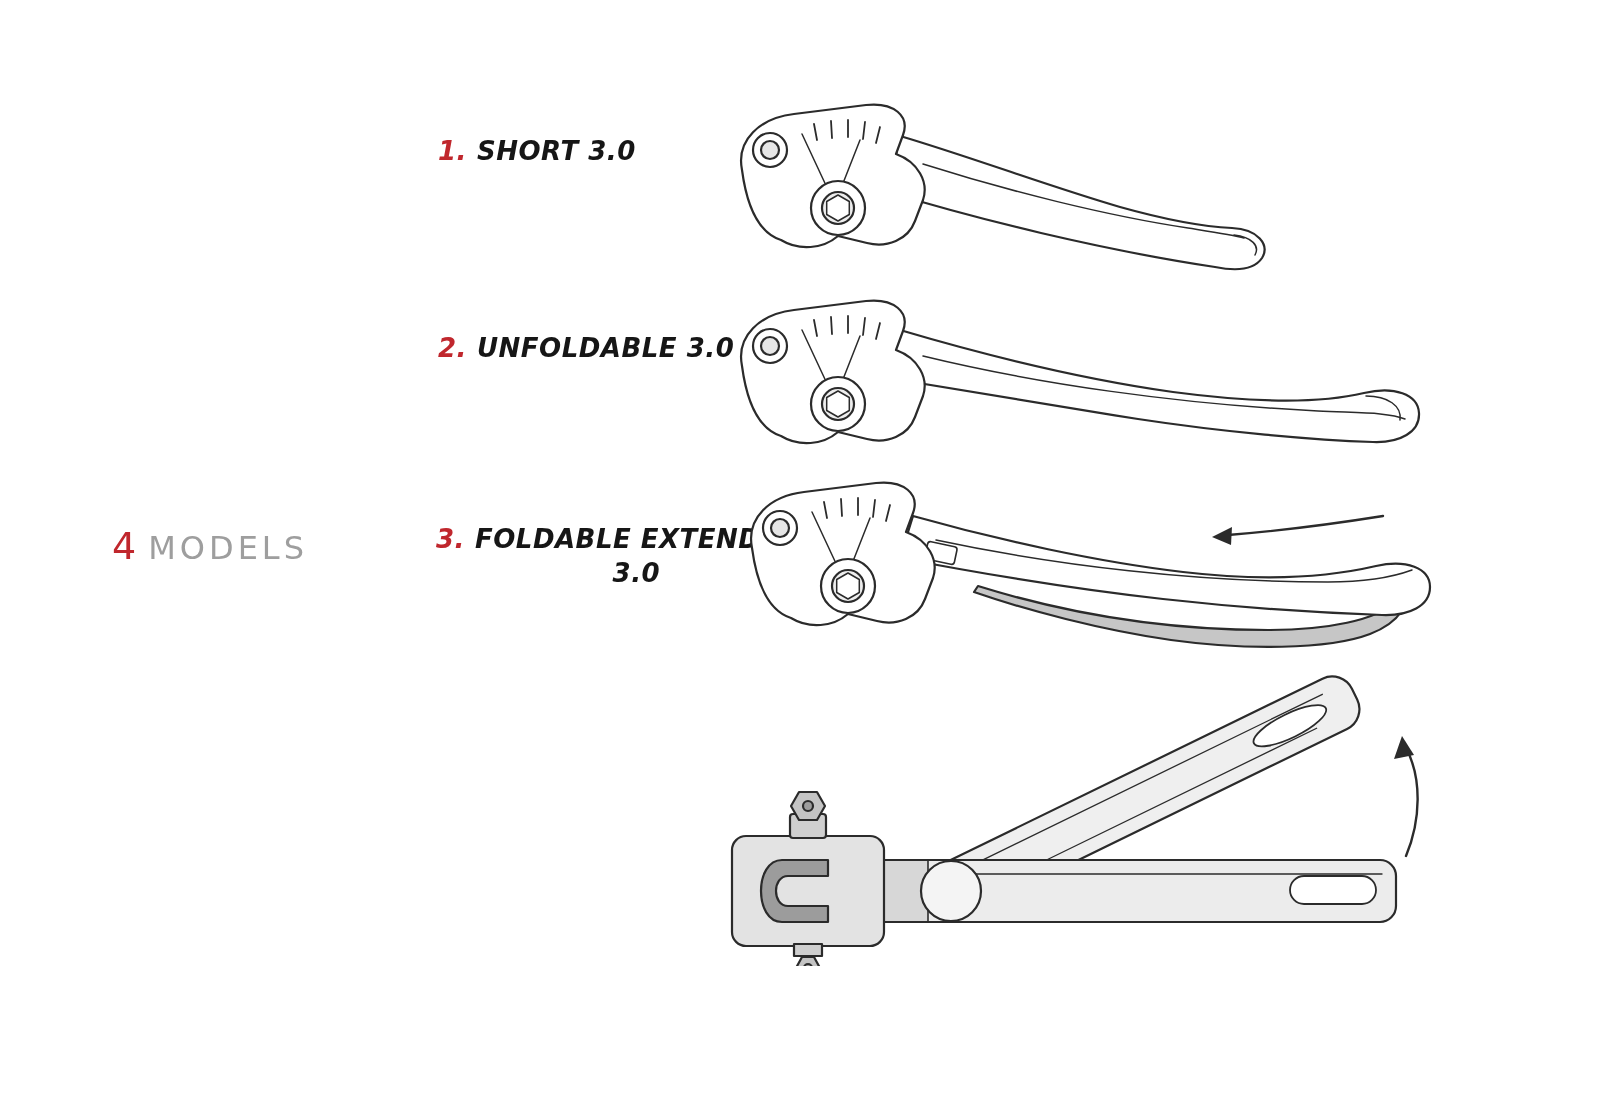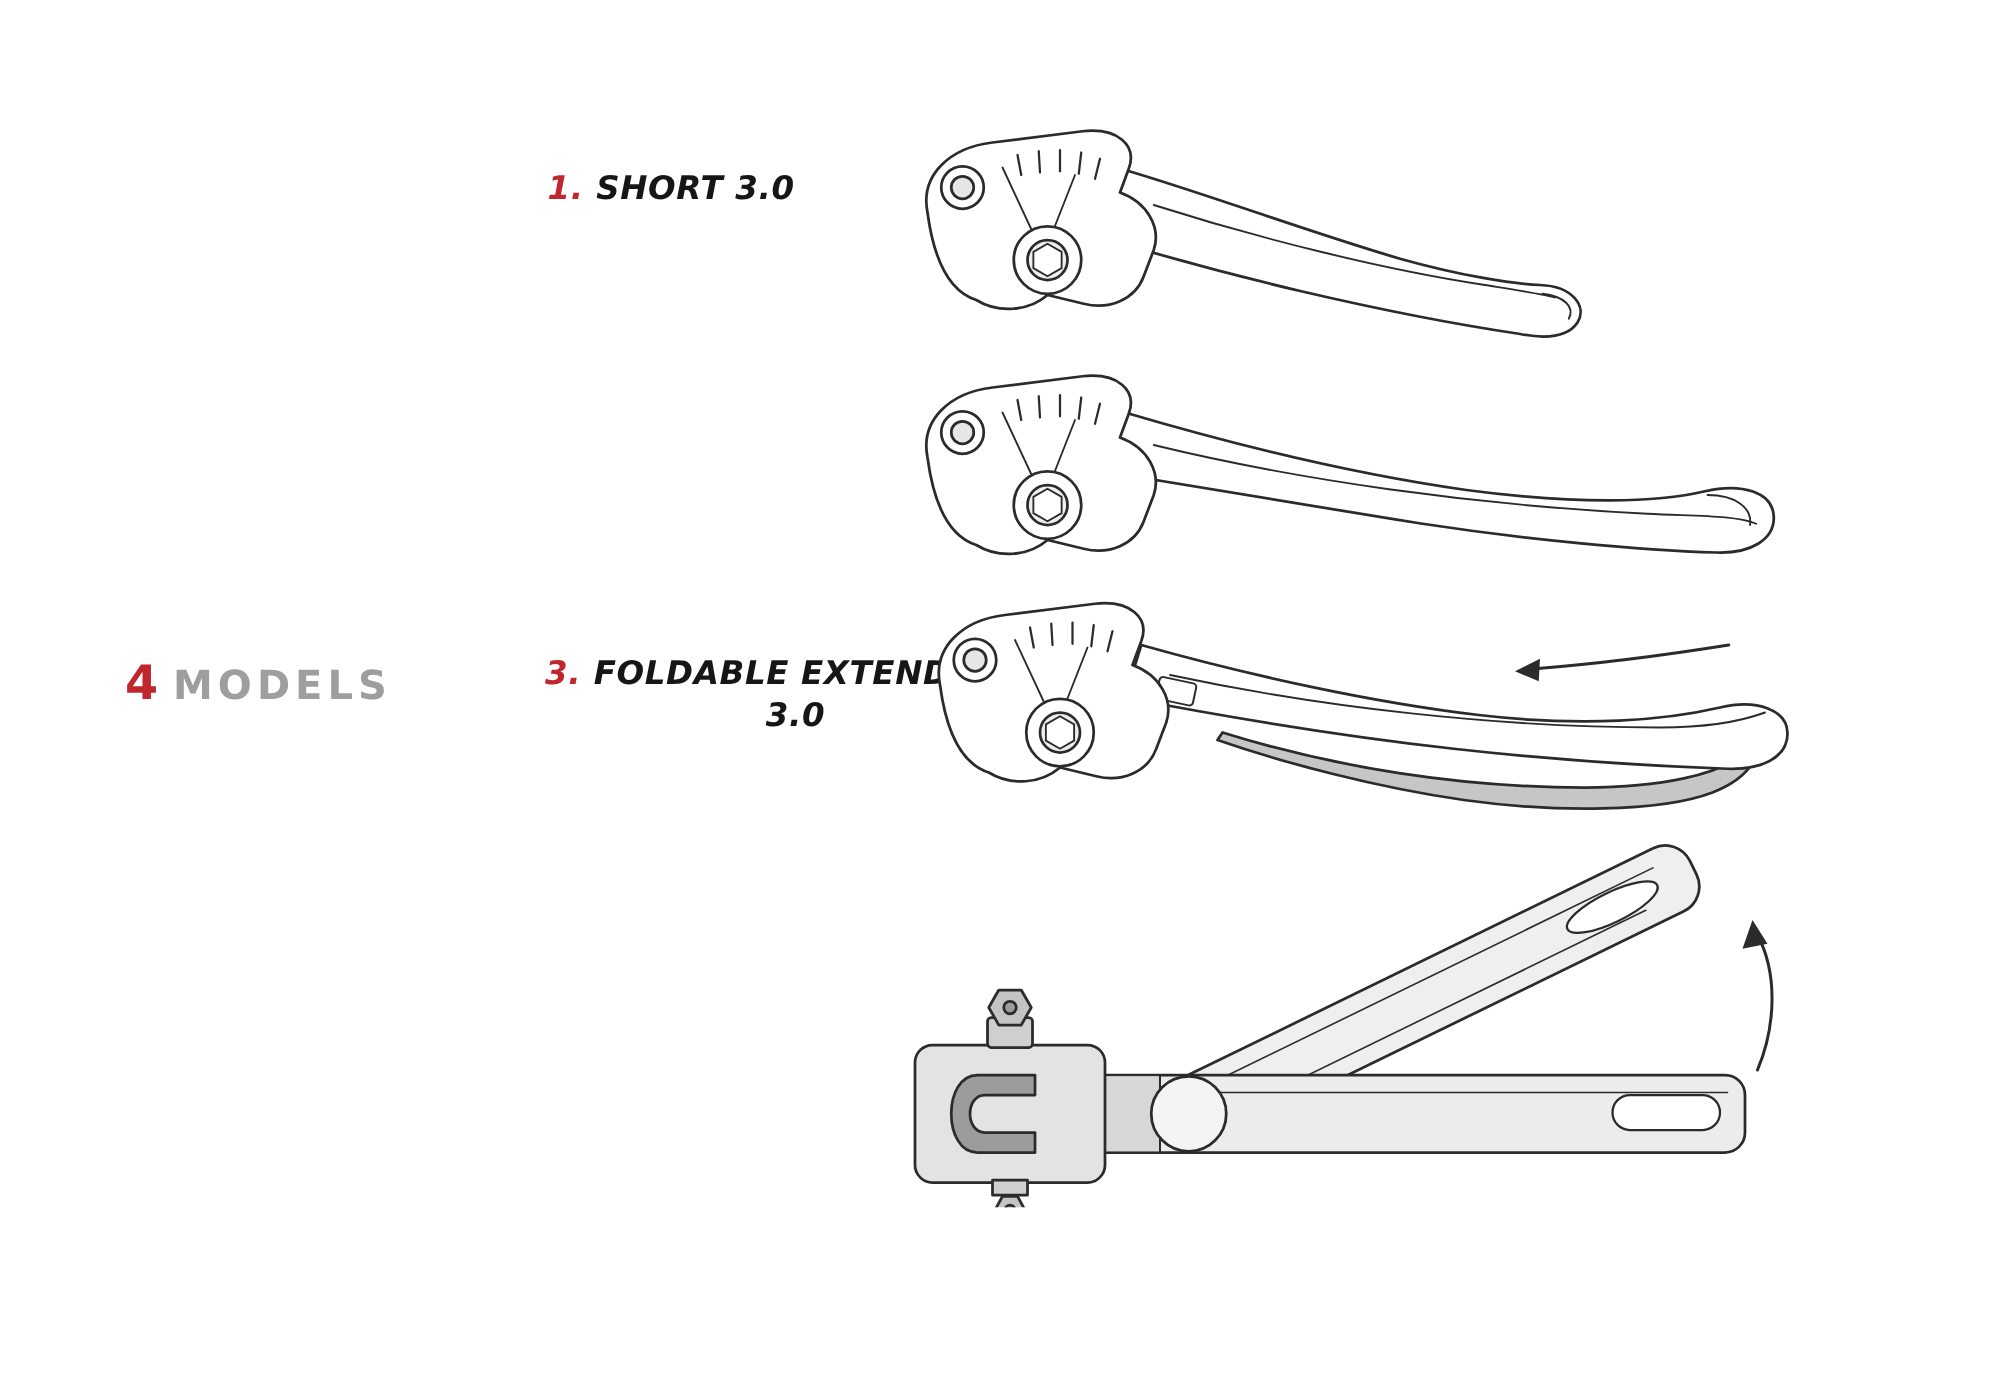--- a/index.html
+++ b/index.html
@@ -7,38 +7,41 @@
     position:relative; width:1600px; height:966px; background:#ffffff;
     font-family:"DejaVu Sans", sans-serif; overflow:hidden;
   }
   .model-label {
     position:absolute; font-style:italic; font-weight:bold; font-size:26px;
     color:#161616; letter-spacing:0.5px; white-space:nowrap;
   }
   .model-label .num { color:#c0272d; margin-right:10px; }
   .model-label .line2 { text-align:center; margin-top:4px; }
   .models-heading {
-    position:absolute; left:100px; top:524px; font-weight:bold; white-space:nowrap;
+    position:absolute; left:112px; top:524px; font-weight:normal; white-space:nowrap;
   }
   .models-heading .count { color:#c0272d; font-size:38px; }
   .models-heading .word { color:#9e9e9e; font-size:32px; letter-spacing:4px; margin-left:12px; }
   .lever { position:absolute; }
   .ink { stroke:#2b2b2b; stroke-width:2.2; fill:none; stroke-linecap:round; stroke-linejoin:round; }
   .red-line { position:absolute; left:140px; top:1066px; width:1322px; height:2px; background:#c0272d; }
   .logo { position:absolute; left:1283px; top:1002px; width:250px; height:62px; }
 </style>
 </head>
 <body>
 
 <div class="page">
 
   <div class="model-label" style="left:438px; top:136px;">
     <span class="num">1.</span><span>SHORT 3.0</span>
   </div>
 
+  <div class="model-label" style="left:438px; top:333px;">
+    <span class="num">2.</span><span>UNFOLDABLE 3.0</span>
+  </div>
 
   <div class="model-label" style="left:436px; top:524px;">
     <div class="line1">
       <span class="num">3.</span><span>FOLDABLE EXTENDABLE</span>
     </div>
     <div class="line2">3.0</div>
   </div>
 
 
   <div class="models-heading">

